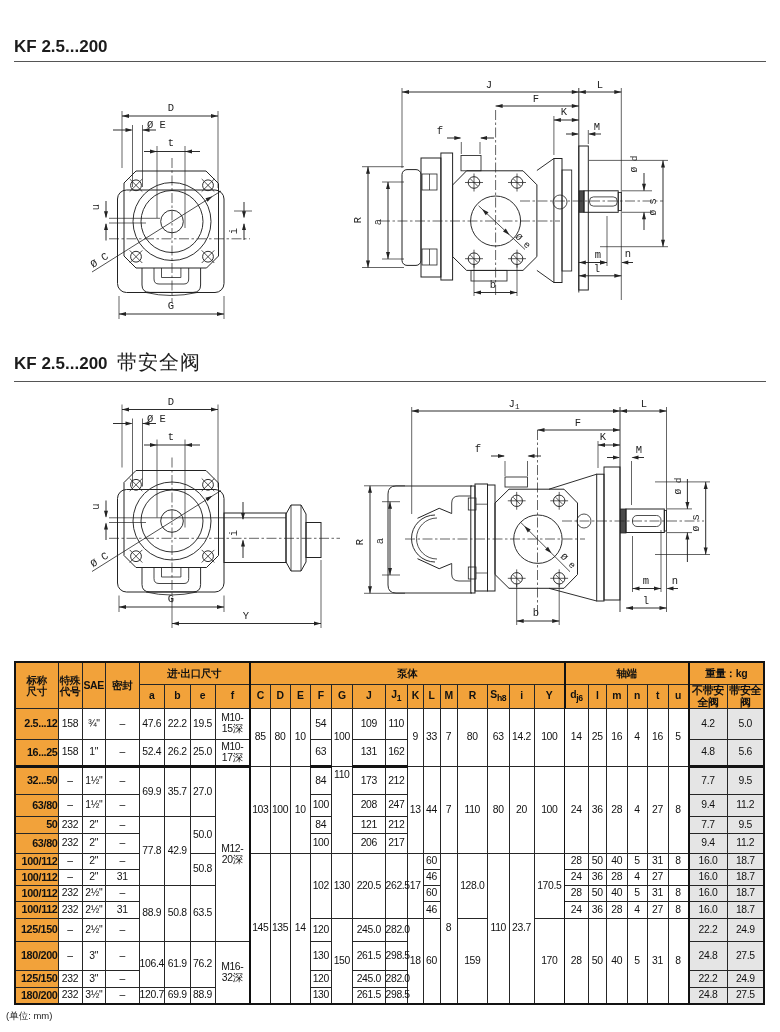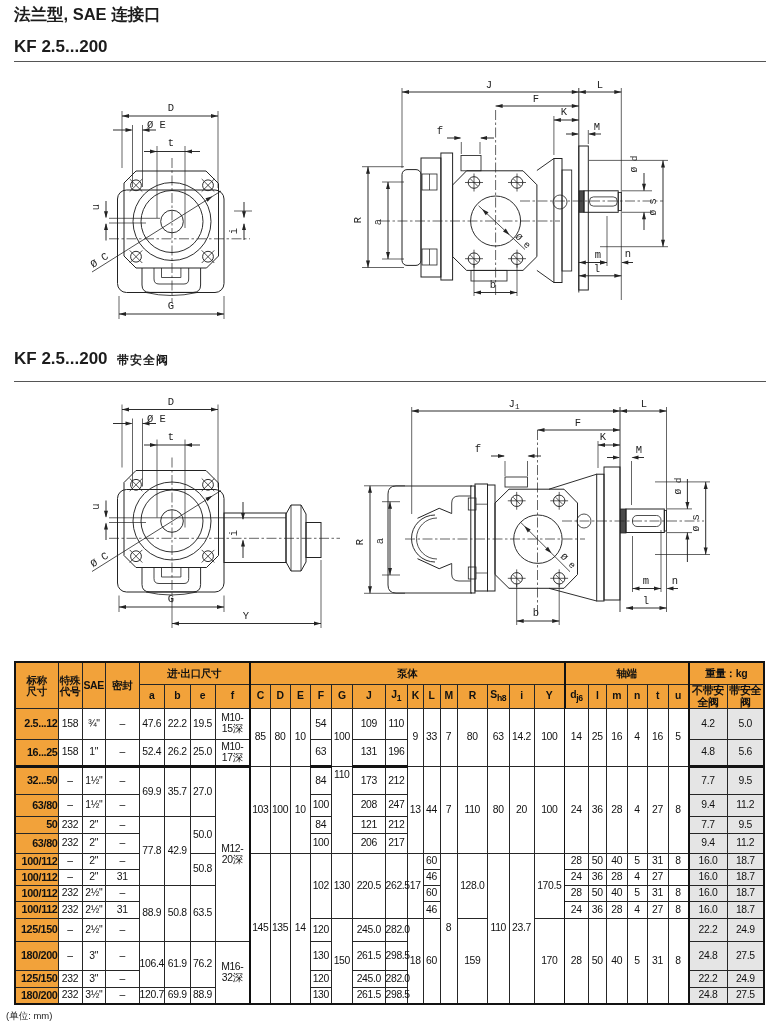--- a/index.html
+++ b/index.html
@@ -33,21 +33,20 @@
 #spec tr.r8 td{height:15px;}
 #spec tr.r9 td{height:15px;}
 #spec tr.r10 td{height:16px;}
 #spec tr.r11 td{height:22px;}
 #spec tr.r12 td{height:28px;}
 #spec tr.r13 td{height:16px;}
 #spec tr.r14 td{height:15px;}
 </style></head><body>
 <div id="page">
 
-<div class="abs" style="left:14px;top:4px;font-size:16.5px;font-weight:bold;">法兰型, SAE 连接口</div>
 
 <div class="abs" style="left:14px;top:37px;font-size:17px;font-weight:bold;">KF 2.5...200</div>
 
 <div class="abs" style="left:14px;top:61px;width:752px;border-top:1px solid #555;"></div>
 
 <svg class="abs" style="left:0;top:0;" width="780" height="660" viewBox="0 0 780 660">
 
 <g>
         <rect x="117.5" y="190.0" width="106.5" height="102.5" fill="none" stroke="#232323" stroke-width="1.0" rx="9"></rect>
       </g>
@@ -353,21 +352,21 @@
 <g>
         <line x1="589.0" y1="160.4" x2="668.0" y2="160.4" stroke="#232323" stroke-width="0.7"></line>
         <line x1="600.0" y1="246.7" x2="668.0" y2="246.7" stroke="#232323" stroke-width="0.7"></line>
         <line x1="663.0" y1="160.4" x2="663.0" y2="246.7" stroke="#232323" stroke-width="0.95"></line>
         <polygon points="663.0,160.4 665.0,167.4 661.0,167.4" fill="#232323" stroke="none"></polygon>
         <polygon points="663.0,246.7 661.0,239.7 665.0,239.7" fill="#232323" stroke="none"></polygon>
         <text x="656.0" y="207.0" font-size="9.5" font-family="Liberation Mono, monospace" text-anchor="middle" fill="#232323" transform="rotate(-90 656.0 207.0)">Ø S</text>
       </g>
 </svg>
 
-<div class="abs" style="left:14px;top:349px;font-size:17px;font-weight:bold;">KF 2.5...200&nbsp;&nbsp;<span style="font-size:12px;font-weight:bold;letter-spacing:1px;">带安全阀</span></div>
+<div class="abs" style="left:14px;top:349px;font-size:17px;font-weight:bold;">KF 2.5...200&nbsp;&nbsp;<span style="font-size:20px;font-weight:normal;letter-spacing:1px;">带安全阀</span></div>
 
 <div class="abs" style="left:14px;top:381px;width:752px;border-top:1px solid #555;"></div>
 
 <svg class="abs" style="left:0;top:0;" width="780" height="1032" viewBox="0 0 780 1032">
 
 <g>
         <rect x="117.5" y="489.5" width="106.5" height="102.5" fill="none" stroke="#232323" stroke-width="1.0" rx="9"></rect>
       </g>
 
 <g>
@@ -814,21 +813,21 @@
             <td class="c1">16...25</td>
             <td>158</td>
             <td>1"</td>
             <td class="bR0">–</td>
             <td>52.4</td>
             <td>26.2</td>
             <td>25.0</td>
             <td class="bf">M10-<br>17深</td>
             <td>63</td>
             <td>131</td>
-            <td class="bY0">196</td>
+            <td class="bY0">162</td>
             <td class="w">4.8</td>
             <td class="w bE">5.6</td>
           </tr>
 <tr class="r3">
             <td class="c1">32...50</td>
             <td>–</td>
             <td>1½"</td>
             <td class="bR0">–</td>
             <td rowspan="2">69.9</td>
             <td rowspan="2">35.7</td>

